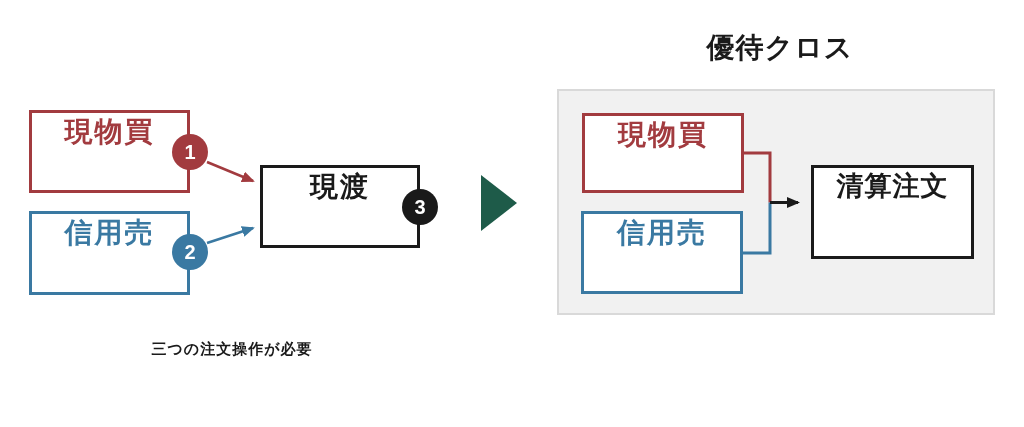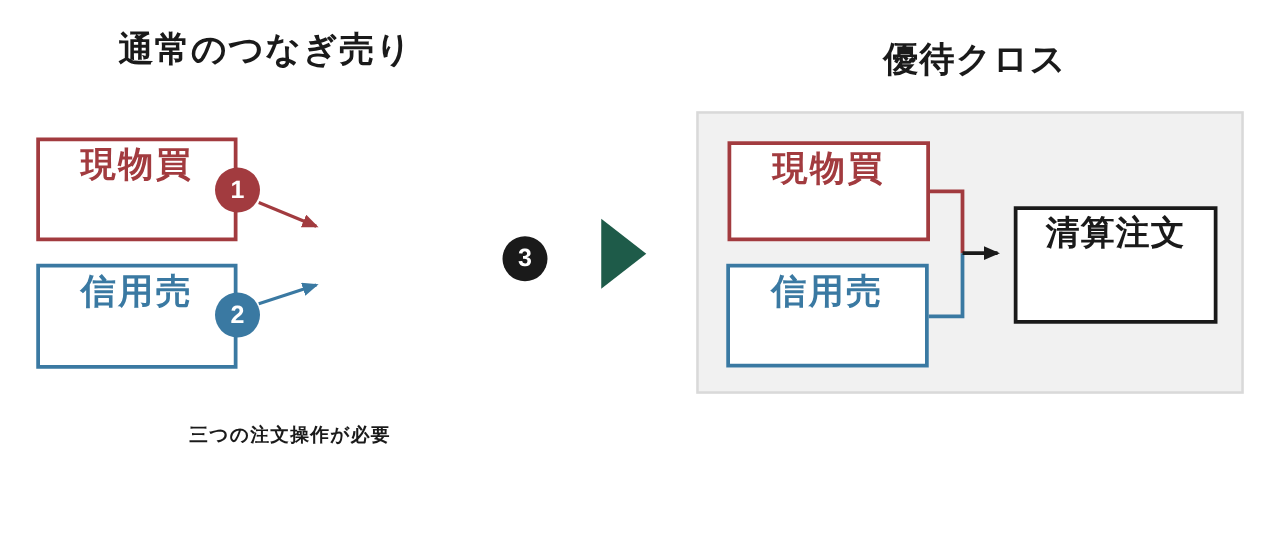--- a/index.html
+++ b/index.html
@@ -105,30 +105,32 @@
     z-index: 1;
   }
   .left-caption  { left: 32px;  top: 332px; width: 400px; }
   .right-caption { left: 550px; top: 331px; width: 440px; }
 </style>
 </head>
 <body>
 
 <div class="canvas">
 
-  <div class="section-title left-title">通常のつなぎ売り</div>
   <div class="section-title right-title">優待クロス</div>
 
   <div class="panel"></div>
 
   <div class="box red l-genbutsu">
     <span>現物買</span>
   </div>
   <div class="box blue l-shinyou">
     <span>信用売</span>
+  </div>
+  <div class="box black l-genwatashi">
+    <span>現渡</span>
   </div>
 
   <div class="badge red">1</div>
   <div class="badge blue">2</div>
   <div class="badge black">3</div>
 
   <div class="box red r-genbutsu">
     <span>現物買</span>
   </div>
   <div class="box blue r-shinyou">

